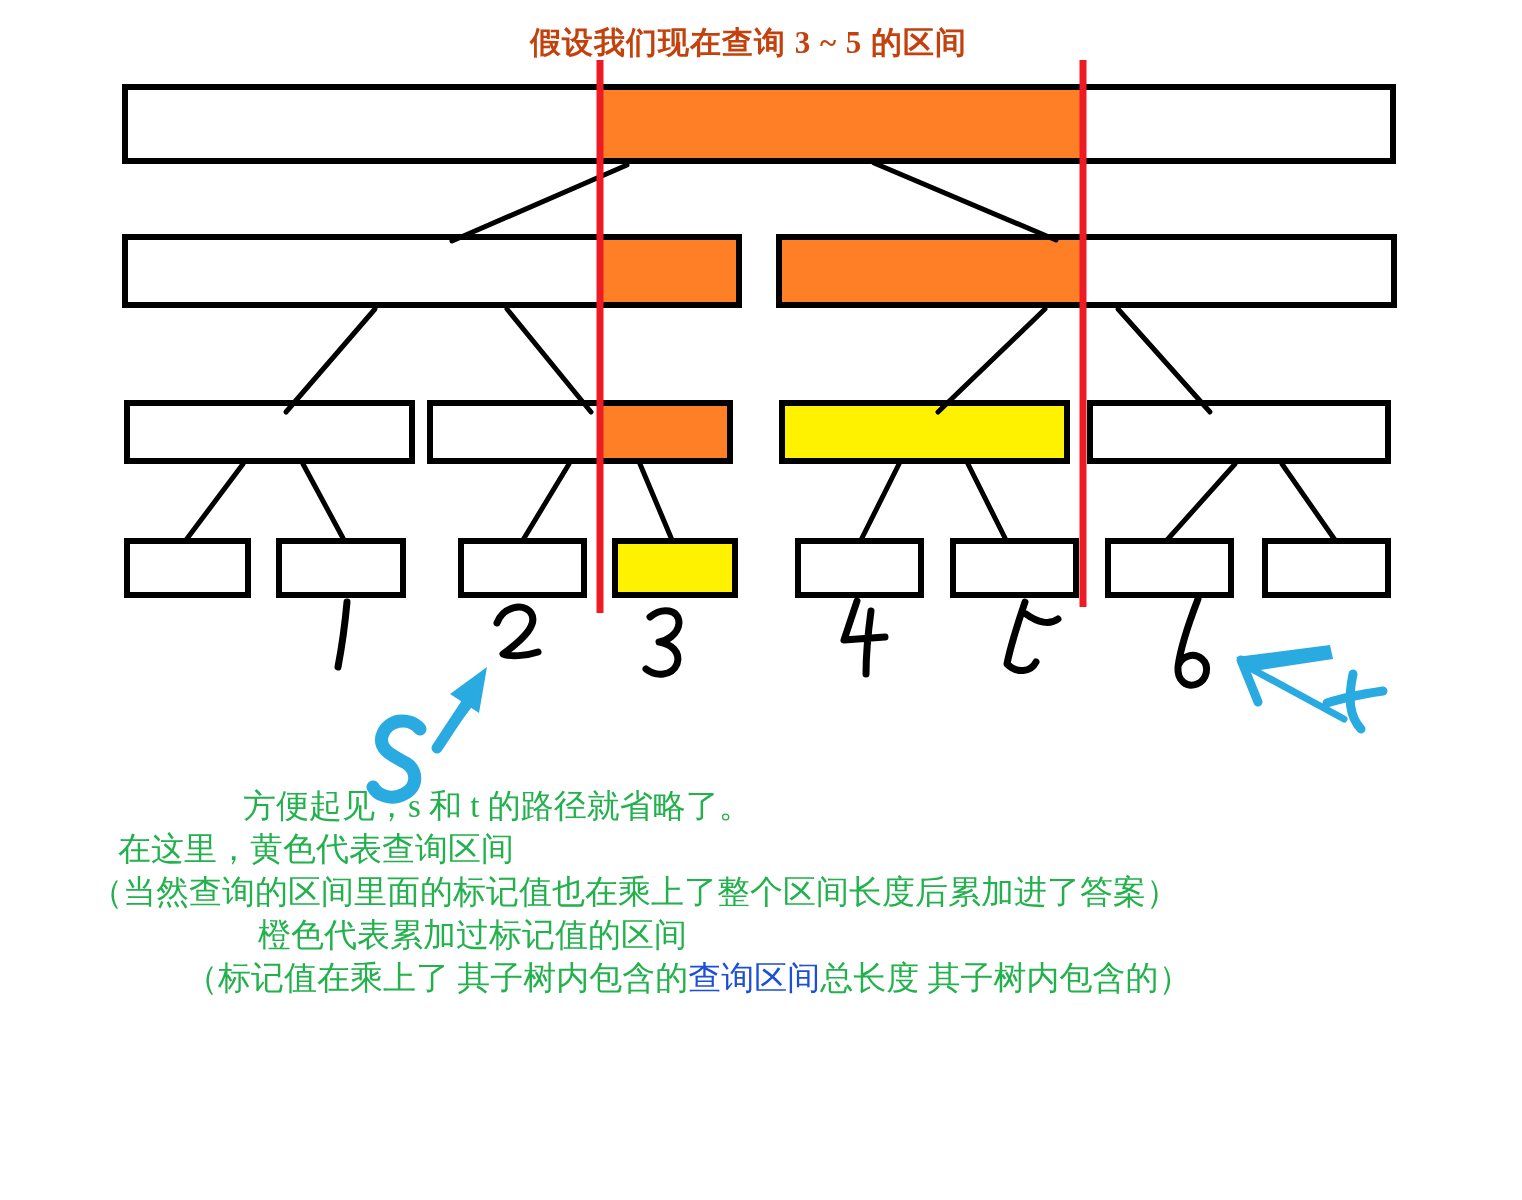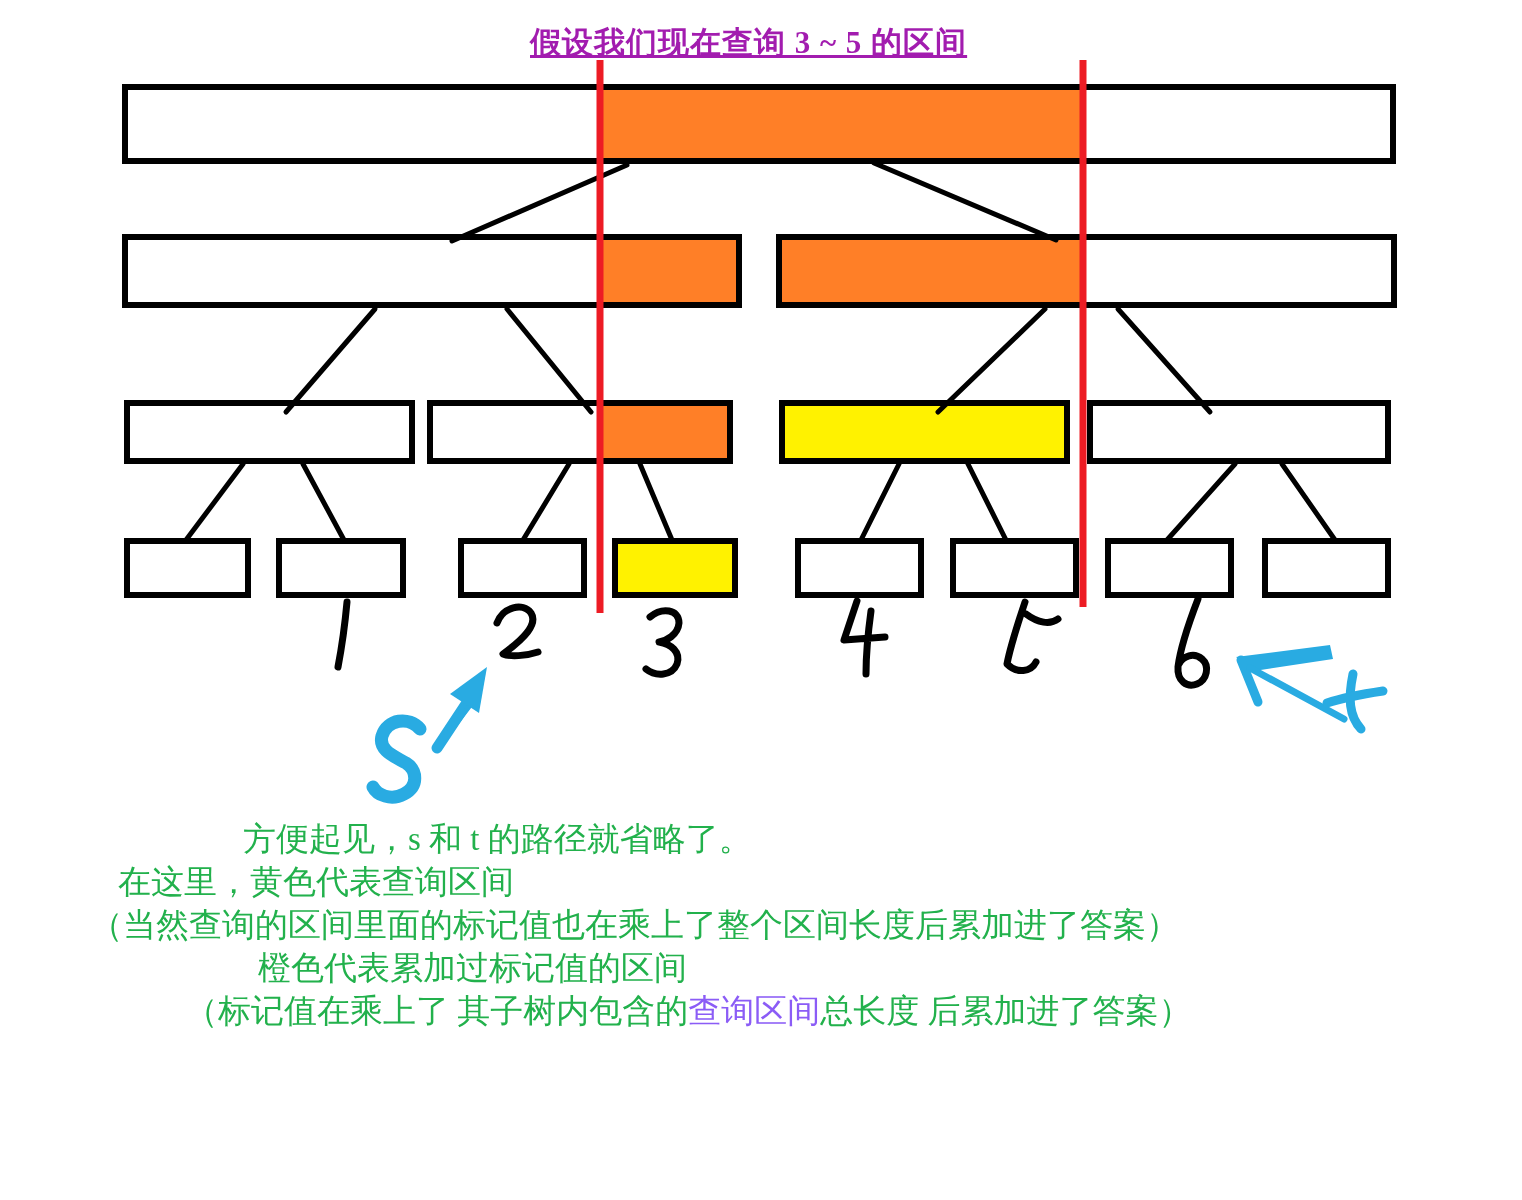--- a/index.html
+++ b/index.html
@@ -10,21 +10,21 @@
     overflow:hidden;
     font-family:"Liberation Serif","DejaVu Serif",serif;
   }
   #diagram-svg{position:absolute;left:0;top:0;width:1522px;height:1200px;}
   .title{
     position:absolute;left:530px;top:22px;
     font-size:31px;font-weight:bold;letter-spacing:1px;
     white-space:pre;
   }
   .notes{
-    position:absolute;left:0;top:818px;
+    position:absolute;left:0;top:785px;
     font-size:33px;
   }
   .note{margin:0;line-height:43px;white-space:pre;}
   #note1{margin-left:243px;}
   #note2{margin-left:118px;}
   #note3{margin-left:90px;}
   #note4{margin-left:258px;}
   #note5{margin-left:185px;}
 </style>
 </head>
@@ -93,21 +93,21 @@
       <path d="M420,729 C409,716 387,719 382,736 C378,751 396,757 406,763 C417,770 419,786 404,794 C391,801 377,795 373,787" fill="none" stroke="#29ABE2" stroke-width="13" stroke-linecap="round"></path>
       <path d="M437,748 L474,692" fill="none" stroke="#29ABE2" stroke-width="11" stroke-linecap="round"></path>
       <path d="M445,738 L471,704" fill="none" stroke="#29ABE2" stroke-width="5" stroke-linecap="round"></path>
       <polygon points="487,667 450,694 479,713" fill="#29ABE2"></polygon>
       <polygon points="1236,657 1330,645 1333,659 1254,671" fill="#29ABE2"></polygon>
       <path d="M1241,660 L1258,702" fill="none" stroke="#29ABE2" stroke-width="9" stroke-linecap="round"></path>
       <path d="M1250,668 L1344,719" fill="none" stroke="#29ABE2" stroke-width="7" stroke-linecap="round"></path>
       <path d="M1353,674 C1348,698 1349,716 1361,729" fill="none" stroke="#29ABE2" stroke-width="9" stroke-linecap="round"></path>
       <path d="M1327,703 C1345,697 1363,694 1383,691" fill="none" stroke="#29ABE2" stroke-width="9" stroke-linecap="round"></path>
     </svg>
-  <div class="title" style="color: #a21caf; text-decoration: underline;">假设我们现在查询 3 ~ 5 的区间</div>
+  <div class="title" style="color: #c2410c;">假设我们现在查询 3 ~ 5 的区间</div>
   <div class="notes" style="color: rgb(34, 177, 76);">
     <p class="note" id="note1">方便起见，s 和 t 的路径就省略了。</p>
     <p class="note" id="note2">在这里，黄色代表查询区间</p>
     <p class="note" id="note3">（当然查询的区间里面的标记值也在乘上了整个区间长度后累加进了答案）</p>
     <p class="note" id="note4">橙色代表累加过标记值的区间</p>
-    <p class="note" id="note5"><span>（标记值在乘上了 其子树内包含的</span><span id="note5-hl" style="color: #8b5cf6;">查询区间</span><span>总长度 后累加进了答案）</span></p>
+    <p class="note" id="note5"><span>（标记值在乘上了 其子树内包含的</span><span id="note5-hl" style="color: #1d4ed8;">查询区间</span><span>总长度 其子树内包含的）</span></p>
   </div>
 </div>
 
 </body></html>

